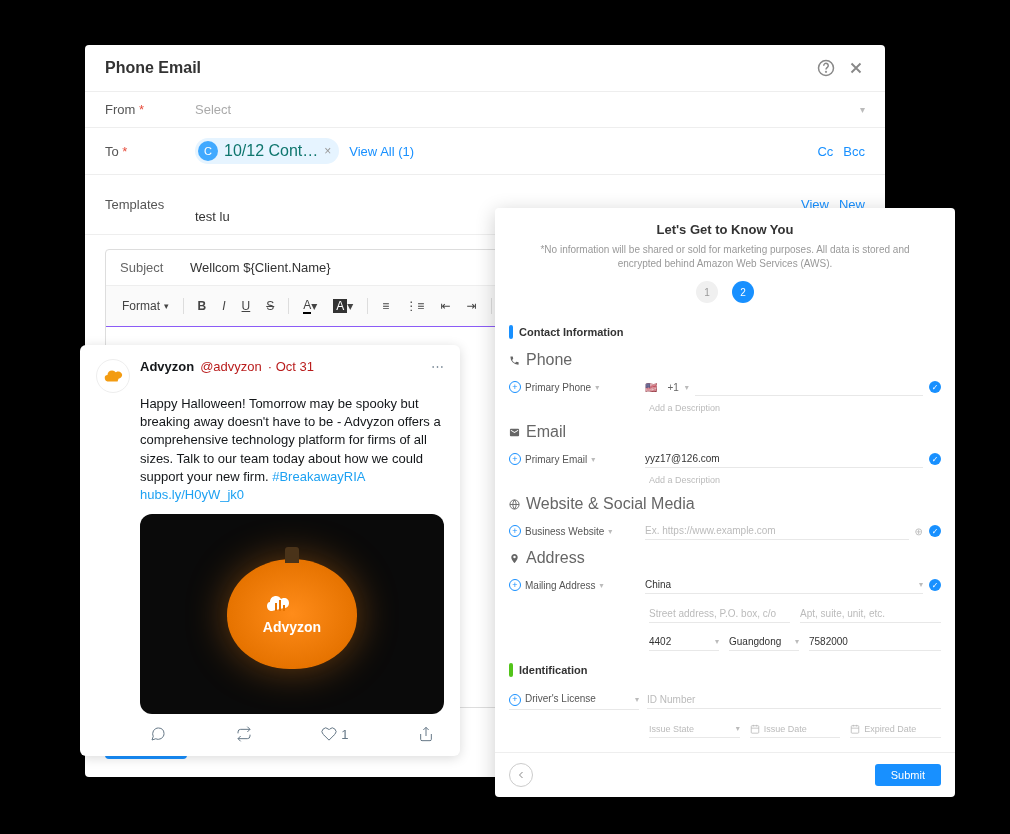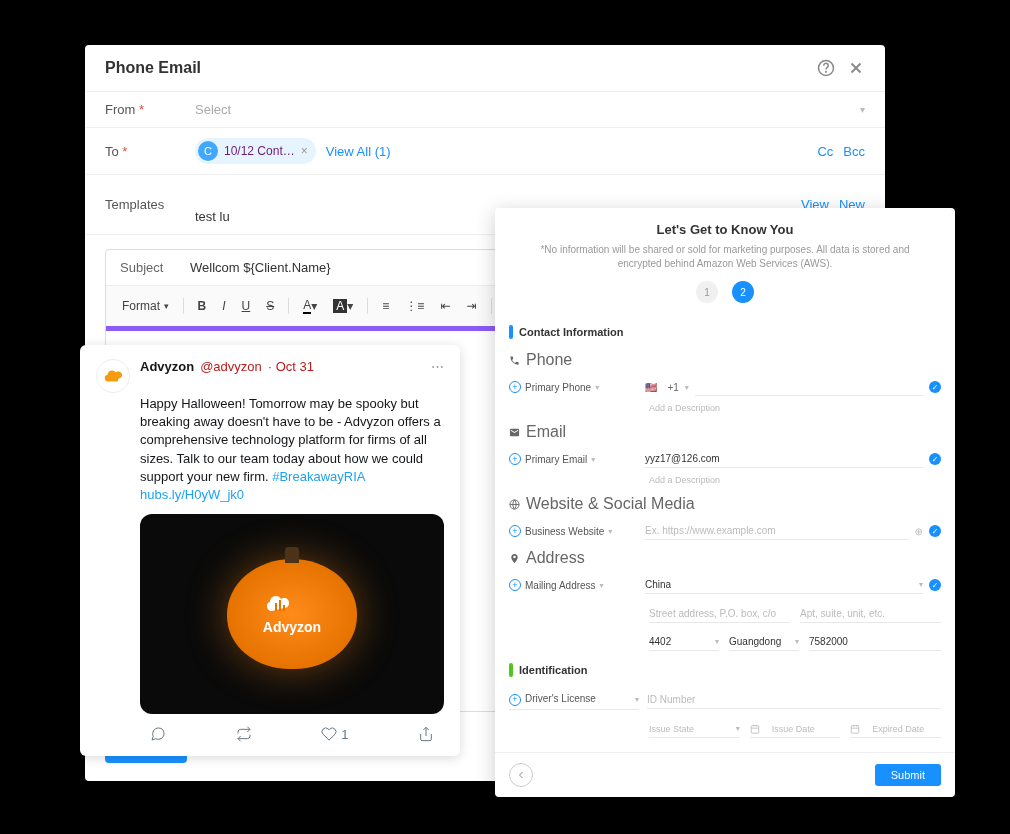--- a/index.html
+++ b/index.html
@@ -14,33 +14,33 @@
 
 .email-row { display: flex; align-items: center; padding: 10px 20px; border-bottom: 1px solid #eee; }
 .email-label { width: 90px; font-size: 13px; color: #555; }
 .req { color: #e74c3c; }
 .email-value { flex: 1; font-size: 13px; color: #aaa; }
 .email-row-actions { display: flex; gap: 10px; }
 .link { color: #1890ff; font-size: 13px; cursor: pointer; }
 
 .to-chip { display: inline-flex; align-items: center; background: #e6f4ff; border-radius: 14px; padding: 3px 8px 3px 3px; margin-right: 10px; }
 .chip-avatar { width: 20px; height: 20px; border-radius: 50%; background: #40a9ff; color: #fff; font-size: 11px; display: flex; align-items: center; justify-content: center; margin-right: 6px; }
-.chip-label { font-size: 12px; color: #701a75; }
+.chip-label { font-size: 16px; color: #0f766e; }
 .chip-close { margin-left: 6px; color: #999; font-size: 12px; cursor: pointer; }
 
 .template-select { flex: 1; display: flex; align-items: center; justify-content: space-between; padding-right: 20px; margin-top: 24px; }
 .template-text { font-size: 13px; color: #333; }
 .chevron { color: #bbb; font-size: 10px; }
 
 .editor-wrap { margin: 14px 20px 20px; border: 1px solid #ddd; border-radius: 4px; }
 .subject-row { display: flex; align-items: center; padding: 10px 14px; border-bottom: 1px solid #eee; }
 .subject-label { width: 70px; font-size: 13px; color: #666; }
 .subject-val { font-size: 13px; color: #333; }
 
-.toolbar { display: flex; align-items: center; gap: 4px; padding: 8px 10px; border-bottom: 5px solid #8b5cf6; background: #fafafa; flex-wrap: wrap; }
+.toolbar { display: flex; align-items: center; gap: 4px; padding: 8px 10px; border-bottom: 1px solid #8b5cf6; background: #fafafa; flex-wrap: wrap; }
 .tb-btn { padding: 4px 6px; font-size: 12px; color: #444; cursor: pointer; display: inline-flex; align-items: center; }
 .tb-sep { width: 1px; height: 16px; background: #ddd; margin: 0 4px; }
 
 .editor-body { padding: 16px; font-size: 14px; color: #333; min-height: 380px; }
 
 .preview-btn { margin: 0 20px 18px; display: inline-block; background: #1890ff; color: #fff; padding: 8px 18px; border-radius: 4px; font-size: 13px; cursor: pointer; }
 
 
 .tweet { position: absolute; left: 80px; top: 345px; width: 380px; background: #fff; border-radius: 6px; box-shadow: 0 2px 12px rgba(0,0,0,0.15); padding: 14px 16px; }
 .tweet-head { display: flex; align-items: flex-start; gap: 10px; }
@@ -90,21 +90,21 @@
 
 .addr-grid { display: flex; gap: 10px; margin-left: 140px; margin-top: 6px; }
 .addr-grid .field-input { flex: 1; }
 .addr-grid2 { display: flex; gap: 10px; margin-left: 140px; margin-top: 10px; }
 .addr-sel { flex: 1; border: none; border-bottom: 1px solid #e8e8e8; font-size: 10px; padding: 3px 0; color: #333; display: flex; justify-content: space-between; align-items: center; }
 
 .id-row { display: flex; align-items: center; gap: 8px; padding: 5px 0; }
 .id-sel { width: 130px; border: none; border-bottom: 1px solid #e8e8e8; font-size: 10px; color: #555; display: flex; justify-content: space-between; align-items: center; padding: 3px 0; }
 
 .id-dates { display: flex; gap: 10px; margin-left: 140px; margin-top: 6px; }
-.date-field { flex: 1; border: none; border-bottom: 1px solid #e8e8e8; font-size: 9px; color: #bbb; padding: 3px 0; display: flex; align-items: center; gap: 12px; }
+.date-field { flex: 1; border: none; border-bottom: 1px solid #e8e8e8; font-size: 9px; color: #bbb; padding: 3px 0; display: flex; align-items: center; gap: 4px; }
 
 .kyc-footer { display: flex; justify-content: space-between; align-items: center; padding: 10px 14px; border-top: 1px solid #eee; margin-top: 10px; }
 .back-btn { width: 24px; height: 24px; border: 1px solid #ccc; border-radius: 50%; display: flex; align-items: center; justify-content: center; color: #888; cursor: pointer; }
 .submit-btn { background: #1890ff; color: #fff; padding: 5px 16px; border-radius: 3px; font-size: 11px; cursor: pointer; border: none; }
 
 .chev-sm { font-size: 8px; color: #bbb; }
 .cal-icon { width: 10px; height: 10px; }
 </style>
 </head>
 <body>

